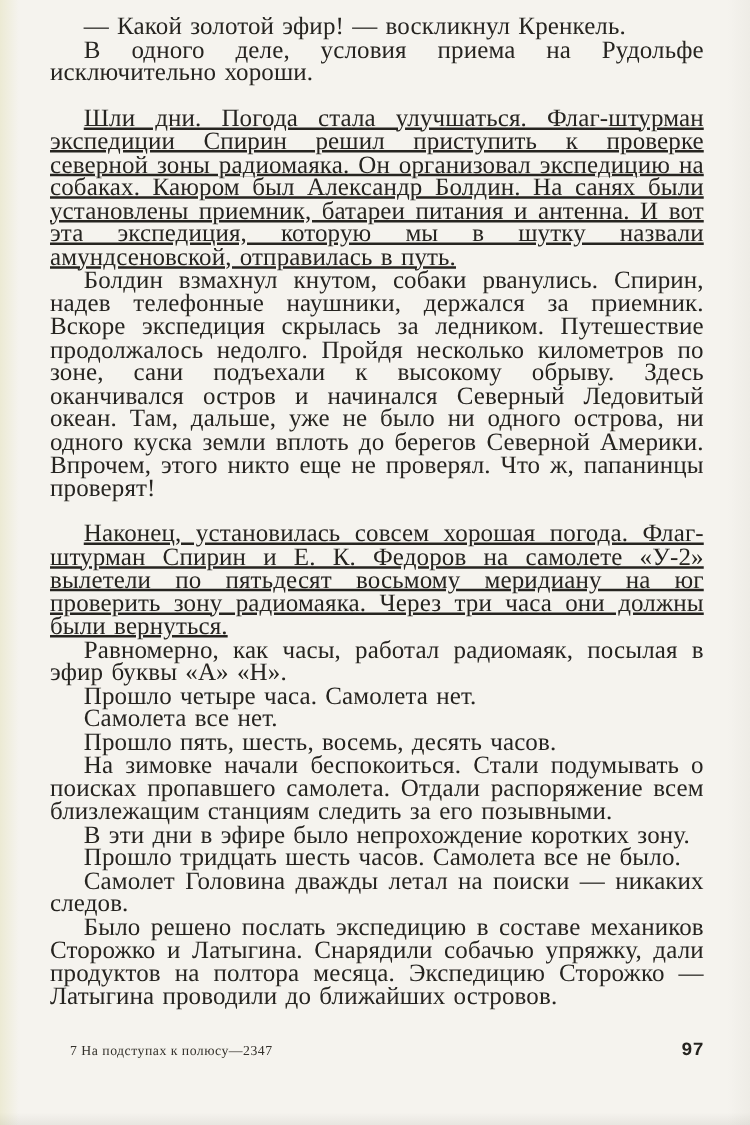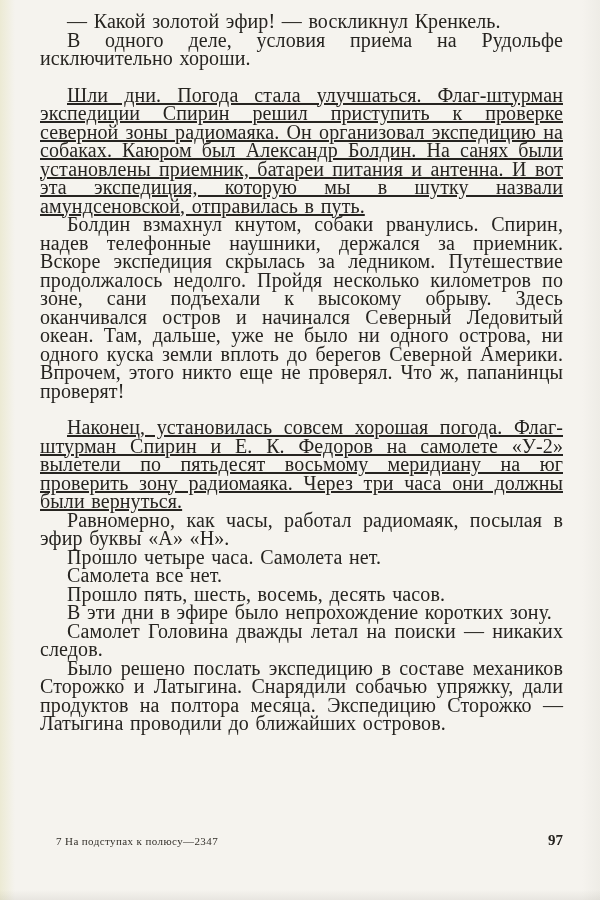--- a/index.html
+++ b/index.html
@@ -59,38 +59,41 @@
   }
   .footer-note {
     font-size: 11px;
     letter-spacing: 0.4px;
     color: #33302a;
   }
   .page-number {
     font-size: 15px;
     font-weight: bold;
     color: #262420;
+    font-family: Liberation Mono, monospace;
   }
 </style>
 </head>
 <body>
 
 <div class="page">
 
   <div class="text-block">
     <p class="para">— Какой золотой эфир! — воскликнул Кренкель.</p>
     <p class="para">В одного деле, условия приема на Рудольфе исключительно хороши.</p>
     <p class="para gap">Шли дни. Погода стала улучшаться. Флаг-штурман экспедиции Спирин решил приступить к проверке северной зоны радиомаяка. Он организовал экспедицию на собаках. Каюром был Александр Болдин. На санях были установлены приемник, батареи питания и антенна. И вот эта экспедиция, которую мы в шутку назвали амундсеновской, отправилась в путь.</p>
     <p class="para">Болдин взмахнул кнутом, собаки рванулись. Спирин, надев телефонные наушники, держался за приемник. Вскоре экспедиция скрылась за ледником. Путешествие продолжалось недолго. Пройдя несколько километров по зоне, сани подъехали к высокому обрыву. Здесь оканчивался остров и начинался Северный Ледовитый океан. Там, дальше, уже не было ни одного острова, ни одного куска земли вплоть до берегов Северной Америки. Впрочем, этого никто еще не проверял. Что ж, папанинцы проверят!</p>
     <p class="para gap">Наконец, установилась совсем хорошая погода. Флаг-штурман Спирин и Е. К. Федоров на самолете «У-2» вылетели по пятьдесят восьмому меридиану на юг проверить зону радиомаяка. Через три часа они должны были вернуться.</p>
     <p class="para">Равномерно, как часы, работал радиомаяк, посылая в эфир буквы «А» «Н».</p>
     <p class="para">Прошло четыре часа. Самолета нет.</p>
     <p class="para">Самолета все нет.</p>
     <p class="para">Прошло пять, шесть, восемь, десять часов.</p>
+    <p class="para">На зимовке начали беспокоиться. Стали подумывать о поисках пропавшего самолета. Отдали распоряжение всем близлежащим станциям следить за его позывными.</p>
     <p class="para">В эти дни в эфире было непрохождение коротких зону.</p>
+    <p class="para">Прошло тридцать шесть часов. Самолета все не было.</p>
     <p class="para">Самолет Головина дважды летал на поиски — никаких следов.</p>
     <p class="para">Было решено послать экспедицию в составе механиков Сторожко и Латыгина. Снарядили собачью упряжку, дали продуктов на полтора месяца. Экспедицию Сторожко — Латыгина проводили до ближайших островов.</p>
   </div>
 
   <div class="footer">
     <span class="footer-note">7  На подступах к полюсу—2347</span>
     <span class="page-number">97</span>
   </div>
 
 </div>

